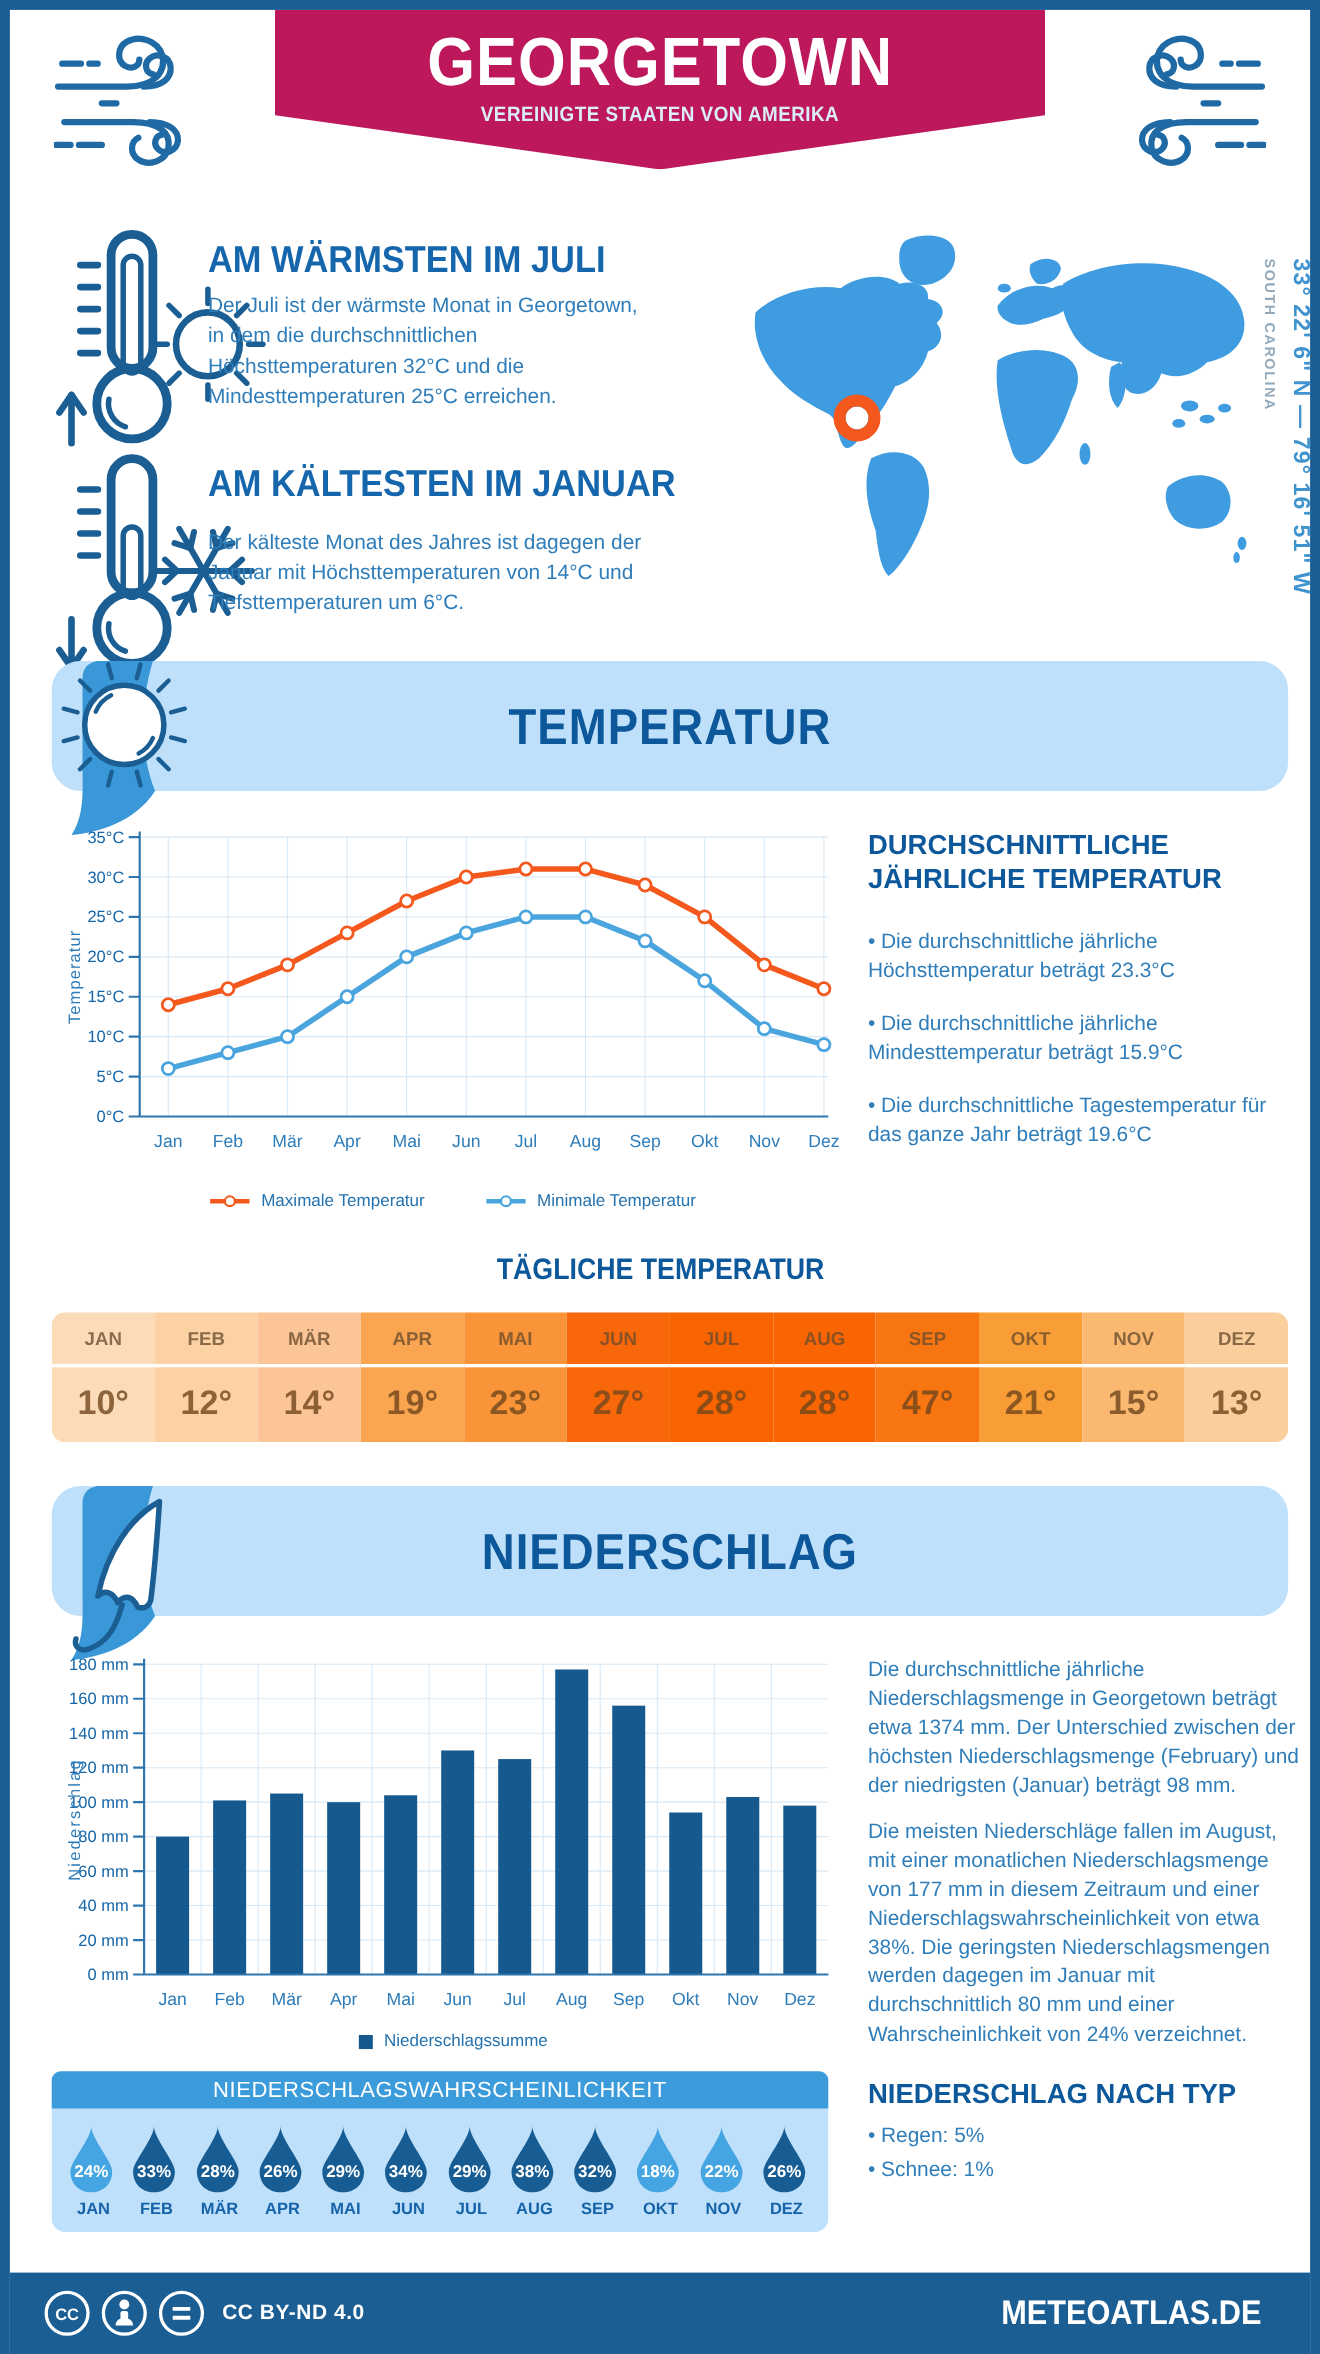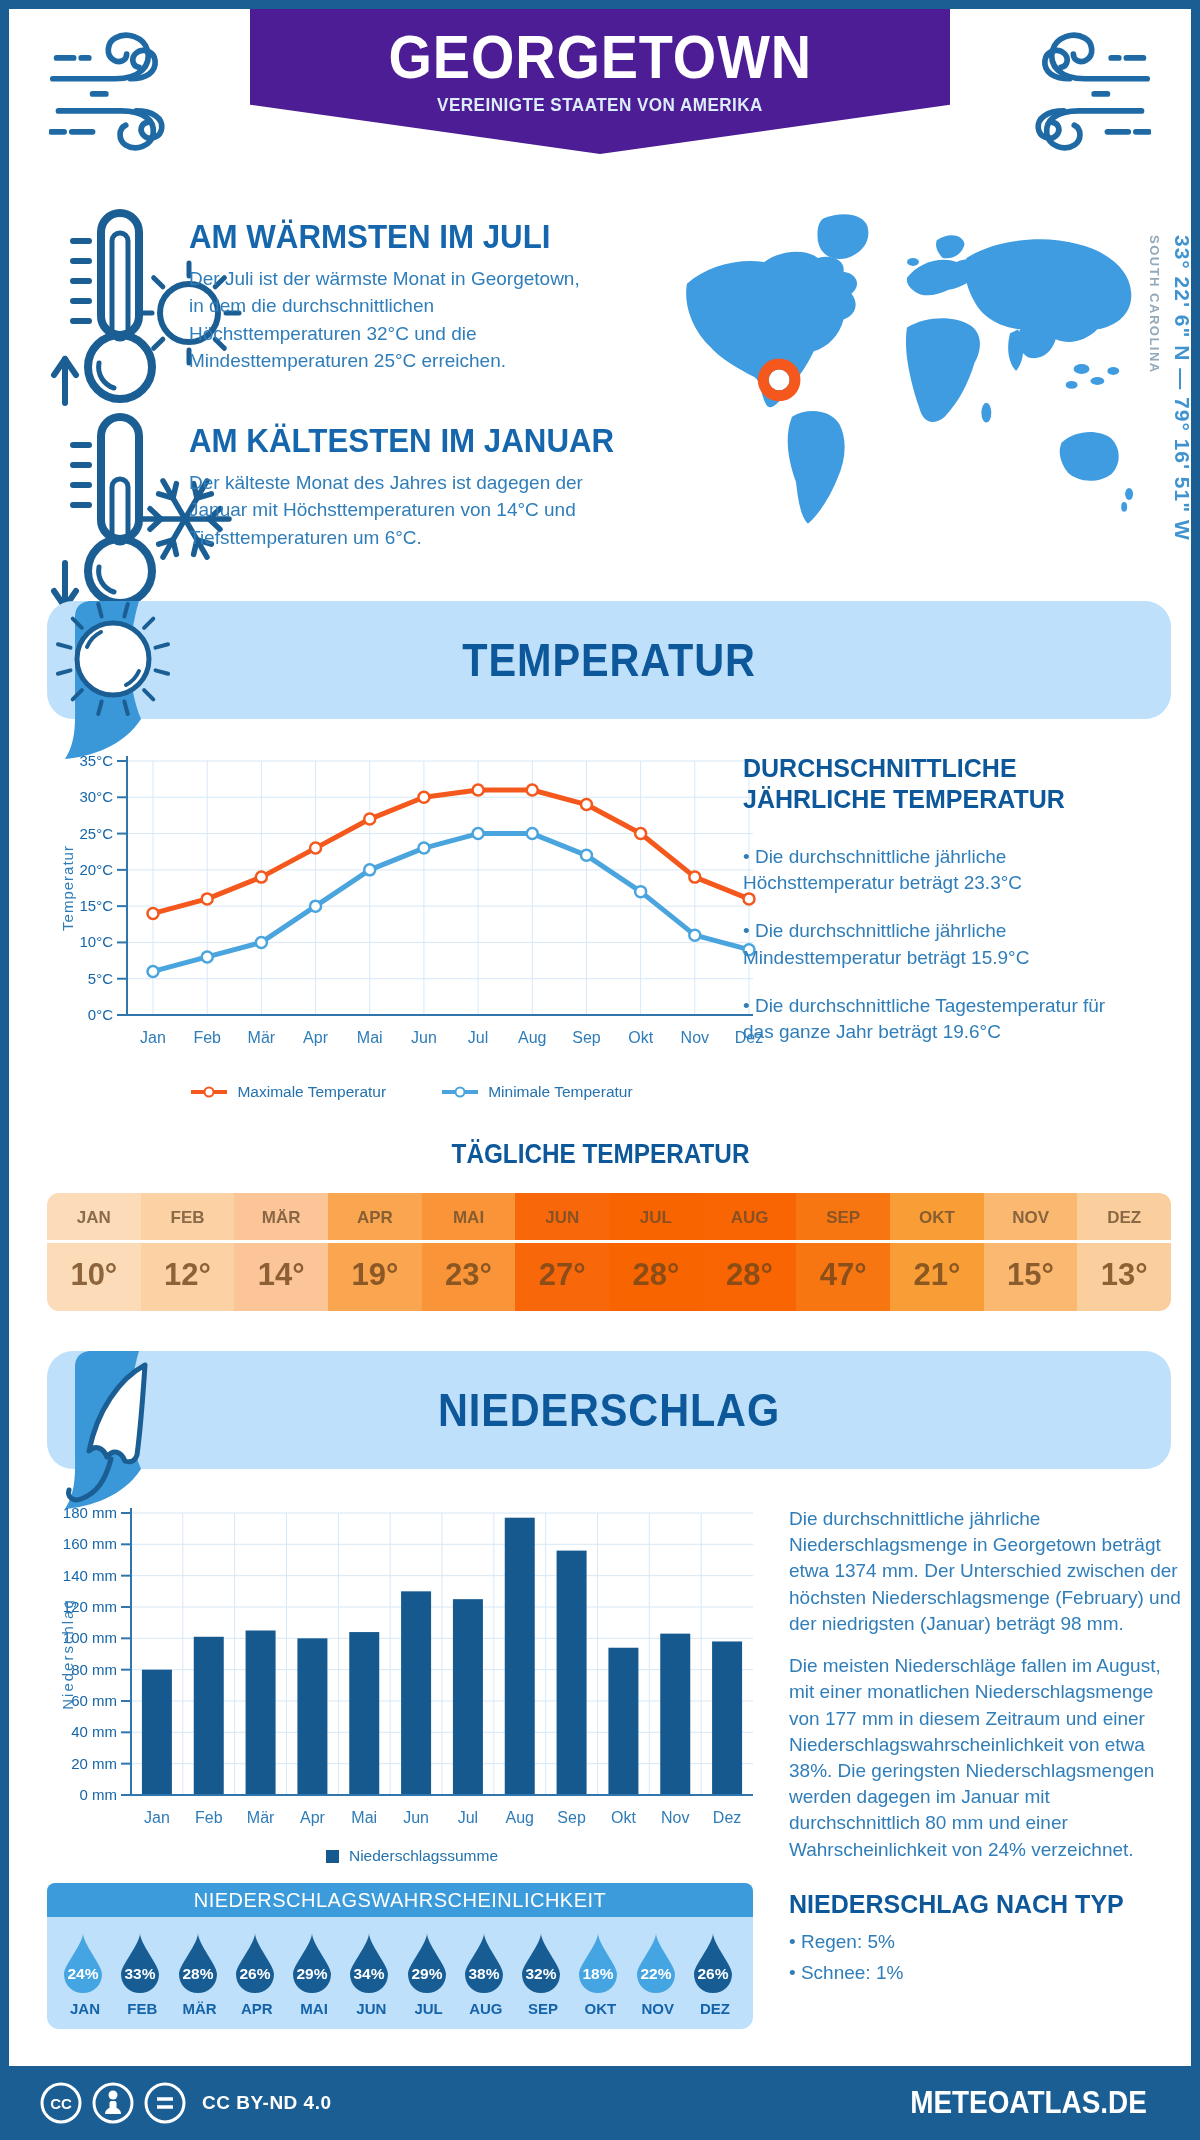--- a/index.html
+++ b/index.html
@@ -5,21 +5,21 @@
   html,body{margin:0;padding:0;background:#fff;}
   .page{position:relative;width:1200px;height:2140px;box-sizing:border-box;
         border:9px solid #1a5e94;border-bottom:none;background:#fff;overflow:hidden;
         font-family:"Liberation Sans","DejaVu Sans",sans-serif;}
   .abs{position:absolute;}
   .cond{display:inline-block;transform:scaleX(.9);transform-origin:center;}
   .cond-l{display:inline-block;transform:scaleX(.92);transform-origin:left center;}
 
   
   .hdr-banner{position:absolute;top:0;left:50%;transform:translateX(-50%);width:700px;height:145px;
-      background:#4c1d95;text-align:center;
+      background:#be185d;text-align:center;
       clip-path:polygon(0 0,100% 0,100% 66%,50% 100%,0 66%);}
   .hdr-title{margin-top:12px;font-size:62px;font-weight:bold;color:#fff;letter-spacing:1px;}
   .hdr-sub{margin-top:2px;font-size:19px;font-weight:bold;color:#dcedfa;letter-spacing:.5px;}
 
   
   .hl-head{font-size:34px;font-weight:bold;color:#1566ac;white-space:nowrap;}
   .hl-text{font-size:19px;line-height:1.44;color:#2f7db9;}
 
   
   .coords{display:flex;flex-direction:row;gap:8px;}
@@ -167,21 +167,21 @@
           <line x1="114" y1="112" x2="103.02466696689268" y2="122.22458140035002"></line>
           <line x1="114" y1="112" x2="103.02466696689268" y2="101.77541859964998"></line>
           <line x1="125.99999999999999" y1="91.21539030917347" x2="111.65758624768135" y2="86.82276378768303"></line>
           <line x1="125.99999999999999" y1="91.21539030917347" x2="129.36708071921132" y2="76.59818238733301"></line>
           <line x1="150" y1="91.21539030917347" x2="146.63291928078868" y2="76.59818238733301"></line>
           <line x1="150" y1="91.21539030917347" x2="164.34241375231863" y2="86.82276378768303"></line>
         </g>
     </g>
   </svg>
   <div class="abs hl-head" style="left:180px;top:412px"><span class="cond-l">AM KÄLTESTEN IM JANUAR</span></div>
-  <div class="abs hl-text" style="left:180px;top:460px;width:420px">Der kälteste Monat des Jahres ist dagegen der Januar mit Höchsttemperaturen von 14°C und Tiefsttemperaturen um 6°C.</div>
+  <div class="abs hl-text" style="left:180px;top:471px;width:420px">Der kälteste Monat des Jahres ist dagegen der Januar mit Höchsttemperaturen von 14°C und Tiefsttemperaturen um 6°C.</div>
 
   <svg class="abs" style="left:668px;top:190px" width="466" height="348" viewBox="0 0 470 348">
     <g fill="#3f9ce0">
       <path d="M148,18 C168,10 188,14 192,26 C196,40 188,52 172,58 C156,62 144,54 142,40 C141,30 142,22 148,18 Z"></path>
       <path d="M10,84 C30,66 62,58 88,62 C104,50 130,48 142,58 C156,54 170,60 168,72 C182,74 186,86 176,94 C184,104 180,116 168,120 C164,136 152,148 138,152 C130,168 122,180 112,190 C104,202 96,214 90,206 C84,196 86,184 78,178 C62,170 44,160 32,146 C18,132 6,108 10,84 Z"></path>
       <path d="M116,218 C134,208 156,212 164,226 C172,242 170,262 162,280 C154,300 142,318 132,326 C124,318 122,300 120,284 C112,262 108,238 116,218 Z"></path>
       <path d="M262,40 C274,32 288,34 290,44 C288,54 278,60 268,58 C262,52 260,46 262,40 Z"></path>
       <path d="M232,78 C244,62 266,56 282,62 C294,56 306,60 304,70 C298,82 286,88 274,90 C262,96 248,98 240,92 C234,88 231,83 232,78 Z"></path>
       <ellipse cx="238" cy="62" rx="6" ry="4"></ellipse>
       <path d="M232,128 C252,116 280,116 296,126 C308,134 308,150 300,164 C294,184 284,204 270,218 C258,228 248,224 244,208 C236,184 228,152 232,128 Z"></path>
@@ -321,21 +321,21 @@
       </div>
       <div class="item">
         <svg width="36" height="12" viewBox="0 0 36 12">
           <line x1="0" y1="6" x2="36" y2="6" stroke="#4aa4dd" stroke-width="4"></line>
           <circle cx="18" cy="6" r="4.5" fill="#fff" stroke="#4aa4dd" stroke-width="2"></circle>
         </svg>
         <span>Minimale Temperatur</span>
       </div>
     </div>
 
-  <div class="abs" style="left:734px;top:744px;width:392px">
+  <div class="abs" style="left:780px;top:744px;width:392px">
     <div class="col-head">DURCHSCHNITTLICHE JÄHRLICHE TEMPERATUR</div>
     <div class="bullet" style="margin-top:30px">• Die durchschnittliche jährliche Höchsttemperatur beträgt 23.3°C</div>
     <div class="bullet">• Die durchschnittliche jährliche Mindesttemperatur beträgt 15.9°C</div>
     <div class="bullet">• Die durchschnittliche Tagestemperatur für das ganze Jahr beträgt 19.6°C</div>
   </div>
 
   <div class="abs daily-title" style="top:1130px"><span class="cond">TÄGLICHE TEMPERATUR</span></div>
   <div class="daily-table" id="daily-table">
       <div class="dcol" style="background: rgb(252, 220, 184);">
         <div class="m">JAN</div>

